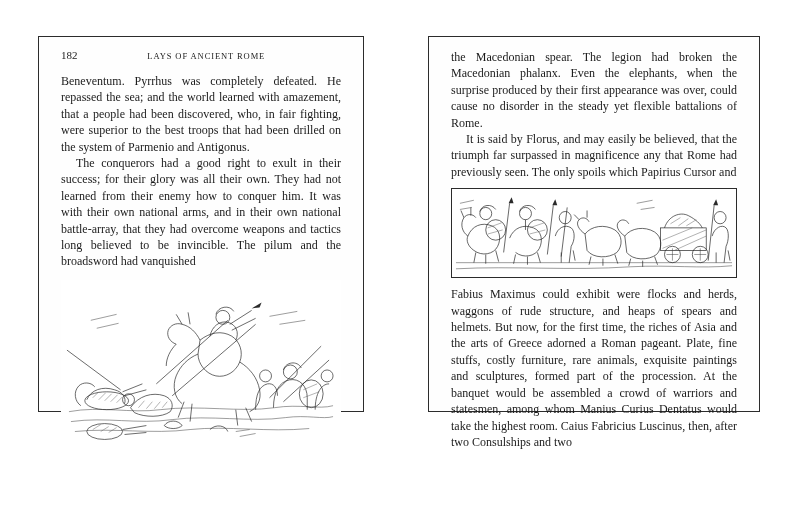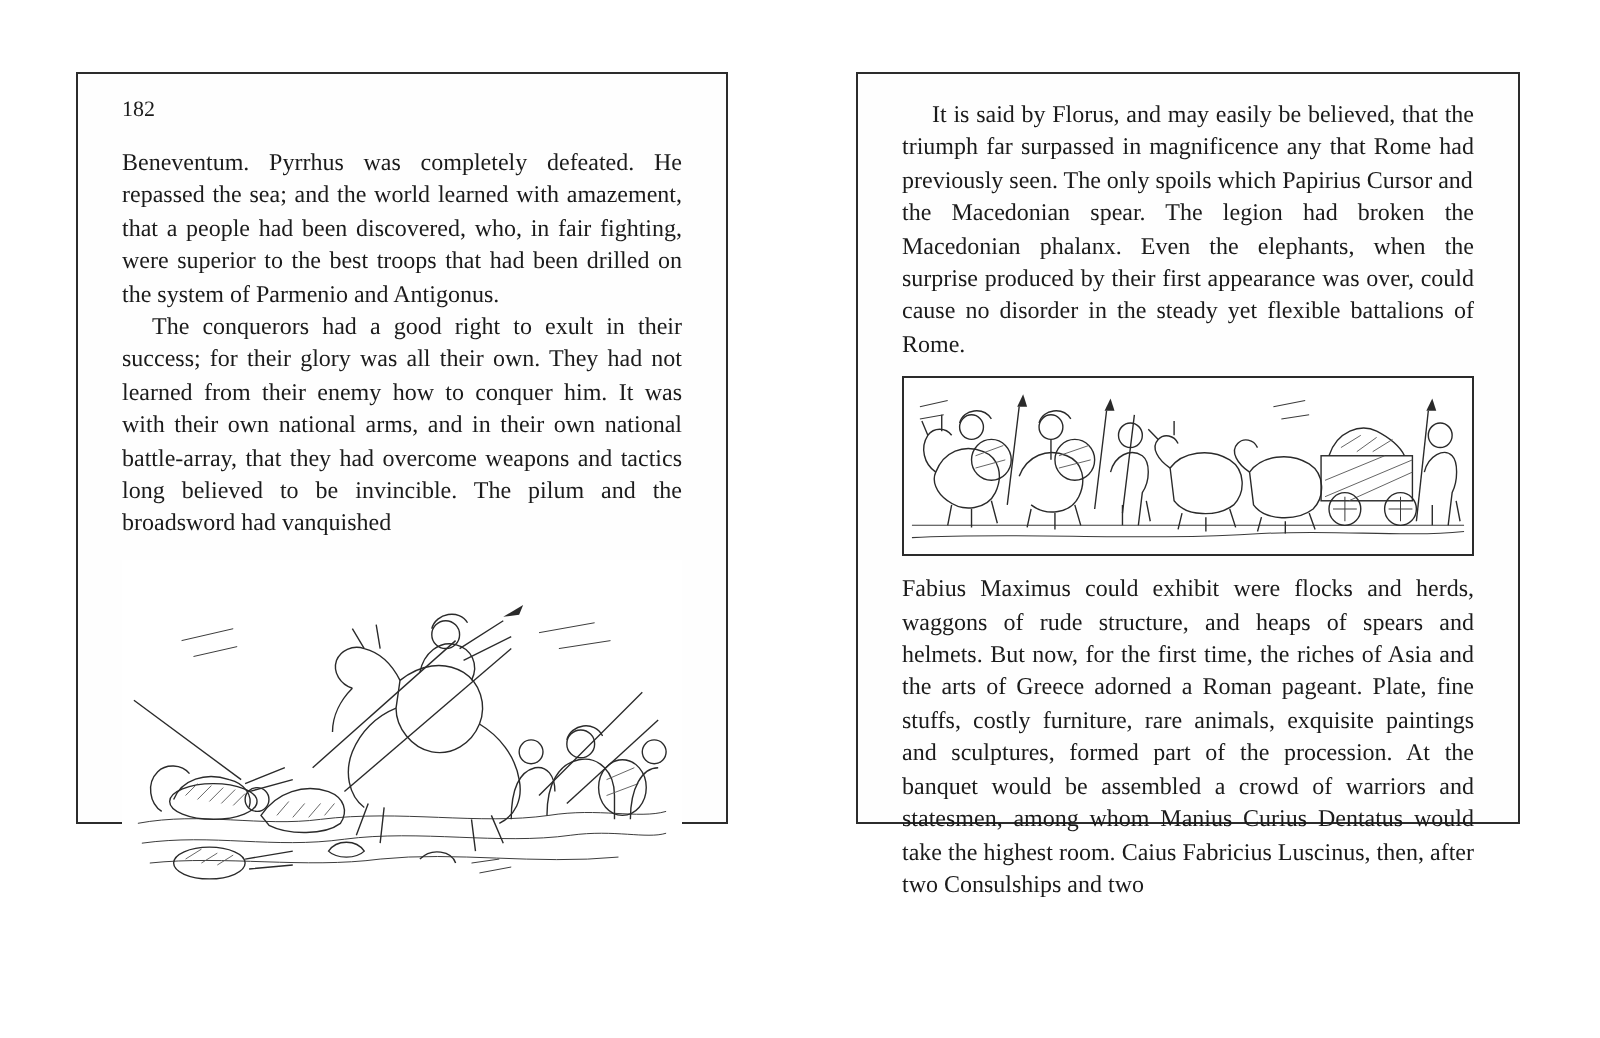--- a/index.html
+++ b/index.html
@@ -96,20 +96,21 @@
 </head>
 <body>
 
 <div class="spread">
 
   <div class="page left">
     <div class="page-inner">
 
       <div class="runhead left-head">
         <span class="folio">182</span>
+        <span class="title">LAYS OF ANCIENT ROME</span>
       </div>
 
       <p class="body">Beneventum.  Pyrrhus was completely defeated.  He repassed the sea; and the world learned with amazement, that a people had been discovered, who, in fair fighting, were superior to the best troops that had been drilled on the system of Parmenio and Antigonus.</p>
       <p class="body indent">The conquerors had a good right to exult in their success; for their glory was all their own.  They had not learned from their enemy how to conquer him.  It was with their own national arms, and in their own national battle-array, that they had overcome weapons and tactics long believed to be invincible.  The pilum and the broadsword had vanquished</p>
 
       <div class="plate plate-left">
         <svg viewBox="0 0 282 168" preserveAspectRatio="xMidYMid meet">
 
           <path class="ink-thin" d="M8 132 C40 126 70 134 100 130 C140 125 180 133 215 128 C240 124 260 130 274 126"></path>
           <path class="ink-thin" d="M10 142 C46 137 76 145 112 140 C150 135 190 143 226 138 C248 135 264 140 274 137"></path>
@@ -170,22 +171,22 @@
         </svg>
       </div>
 
     </div>
   </div>
 
   <div class="page right">
     <div class="page-inner">
 
 
+      <p class="body">the Macedonian spear.  The legion had broken the Macedonian phalanx.  Even the elephants, when the surprise produced by their first appearance was over, could cause no disorder in the steady yet flexible battalions of Rome.</p>
       <p class="body indent">It is said by Florus, and may easily be believed, that the triumph far surpassed in magnificence any that Rome had previously seen.  The only spoils which Papirius Cursor and</p>
-      <p class="body">the Macedonian spear.  The legion had broken the Macedonian phalanx.  Even the elephants, when the surprise produced by their first appearance was over, could cause no disorder in the steady yet flexible battalions of Rome.</p>
 
       <div class="plate plate-right framed">
         <svg viewBox="0 0 286 86" preserveAspectRatio="none">
 
           <path class="ink-thin" d="M4 72 L282 72"></path>
           <path class="ink-thin" d="M4 78 C60 75 120 80 180 76 C220 74 250 78 282 75"></path>
 
           <path class="ink" d="M16 46 C20 36 30 32 40 36 C48 39 50 48 46 56 C42 64 30 66 22 60 C16 56 14 50 16 46 Z"></path>
           <path class="ink" d="M16 46 C10 42 8 34 12 28 C15 24 21 24 24 28"></path>
           <path class="ink" d="M12 28 l-3 -7 M19 26 l0 -8"></path>

